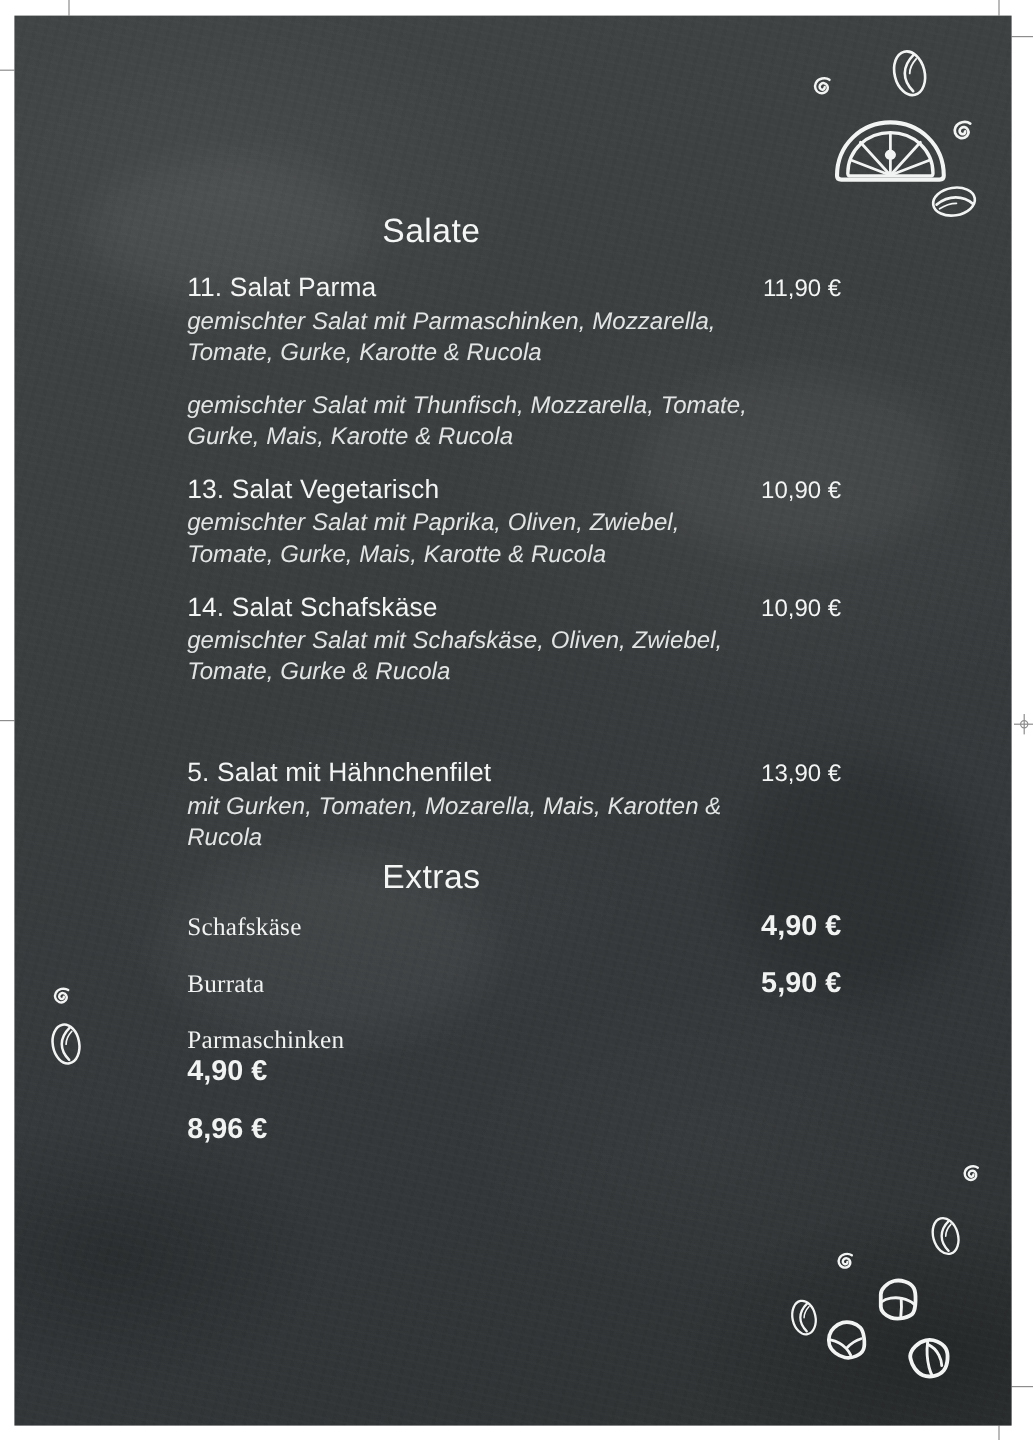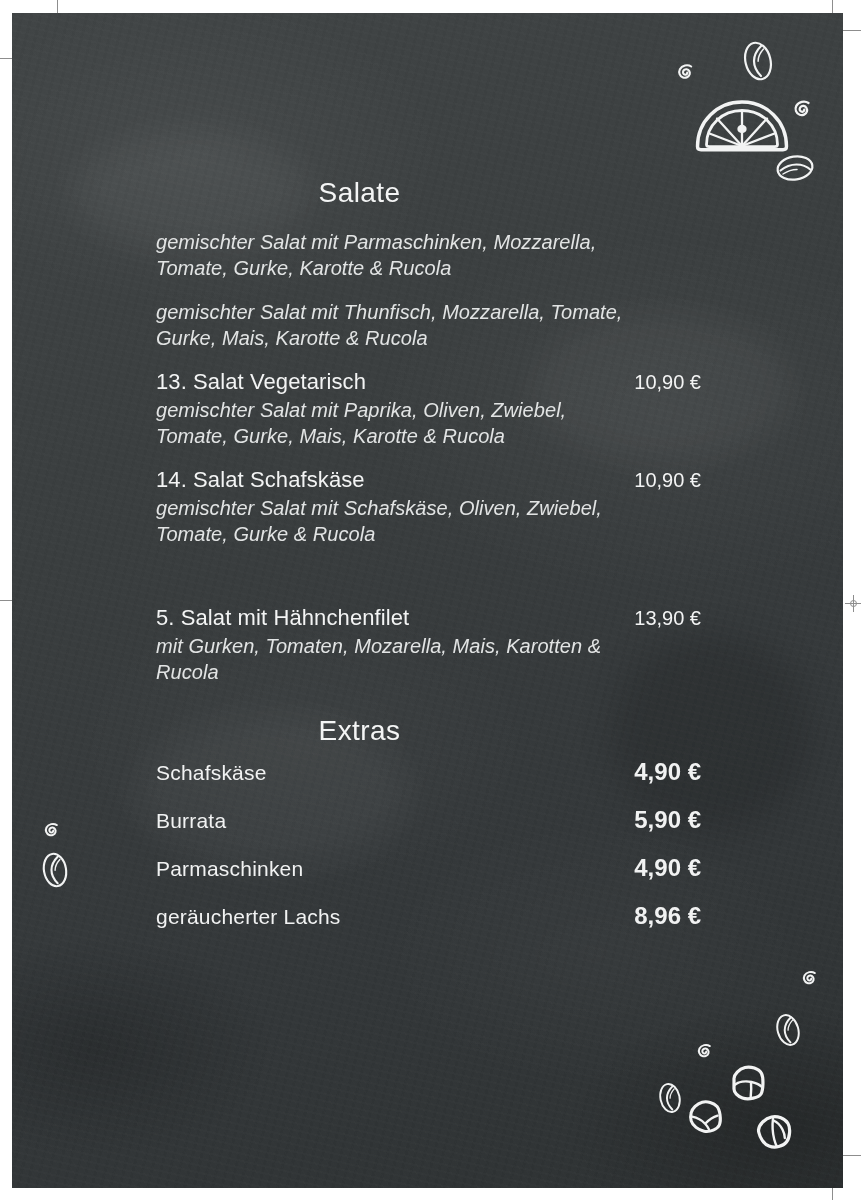--- a/index.html
+++ b/index.html
@@ -62,21 +62,21 @@
     color:#f3f4f4;font-size:20px;font-weight:400;white-space:nowrap;
     text-align:right;
   }
   .row-desc{
     color:#e2e4e4;font-size:20px;font-style:italic;font-weight:400;
     line-height:1.30;letter-spacing:.05px;margin-top:2px;max-width:470px;
   }
 
   .extras-list{position:absolute;left:144px;width:545px;}
   .extra-row{display:flex;align-items:baseline;justify-content:space-between;}
-  .extra-name{color:#f1f2f2;font-size:21px;font-weight:300;letter-spacing:.2px;}
+  .extra-name{color:#f1f2f2;font-size:21px;font-weight:300;letter-spacing:.2px;font-family:Liberation Serif, serif;}
   .extra-price{color:#f1f2f2;font-size:24px;font-weight:700;white-space:nowrap;}
 
   
   .doodle{position:absolute;pointer-events:none;}
   .doodle svg{display:block;overflow:visible;}
   .ds{fill:none;stroke:#f2f3f3;stroke-linecap:round;stroke-linejoin:round;}
 </style>
 </head>
 <body>
 
@@ -100,20 +100,24 @@
   <div class="smudge" style="left:120px;top:700px;width:280px;height:160px;background:rgba(255,255,255,.03);"></div>
   <div class="smudge" style="left:600px;top:620px;width:200px;height:200px;background:rgba(0,0,0,.12);"></div>
 
   <div class="content">
 
     <div class="section-title" style="top:164px;">Salate</div>
 
     <div class="menu-list" style="top:214px;">
 
       <div class="row" style="margin-bottom:18px;">
+        <div class="row-head">
+          <div class="row-title">11. Salat Parma</div>
+          <div class="row-price">11,90 €</div>
+        </div>
         <div class="row-desc">gemischter Salat mit Parmaschinken, Mozzarella, Tomate, Gurke, Karotte &amp; Rucola</div>
       </div>
 
       <div class="row" style="margin-bottom:18px;">
         <div class="row-desc">gemischter Salat mit Thunfisch, Mozzarella, Tomate, Gurke, Mais, Karotte &amp; Rucola</div>
       </div>
 
       <div class="row" style="margin-bottom:18px;">
         <div class="row-head">
           <div class="row-title">13. Salat Vegetarisch</div>
@@ -144,26 +148,25 @@
 
     <div class="extras-list" style="top:745px;">
       <div class="extra-row" style="margin-bottom:20px;">
         <div class="extra-name">Schafskäse</div>
         <div class="extra-price">4,90 €</div>
       </div>
       <div class="extra-row" style="margin-bottom:20px;">
         <div class="extra-name">Burrata</div>
         <div class="extra-price">5,90 €</div>
       </div>
-      <div class="extra-row" style="margin-bottom:20px;">
+      <div class="extra-row" style="margin-bottom:20px;flex-direction:column;">
         <div class="extra-name">Parmaschinken</div>
         <div class="extra-price">4,90 €</div>
       </div>
       <div class="extra-row">
-        <div class="extra-name">geräucherter Lachs</div>
         <div class="extra-price">8,96 €</div>
       </div>
     </div>
 
     <div class="doodle" style="left:663px;top:48px;">
       <svg width="24" height="24" viewBox="0 0 24 24">
         <path class="ds" stroke-width="2.1" d="M16.2 5.5c-3.6-2.4-9.3-1.2-11.3 2.7-1.6 3.1-.2 7 3.1 8.2 2.7 1 5.9-.4 6.7-3.1.6-2.2-.7-4.6-3-5-1.8-.3-3.6 1-3.7 2.8-.1 1.4 1.1 2.7 2.5 2.6 1.1-.1 1.9-1.1 1.7-2.1"></path>
       </svg>
     </div>
 

